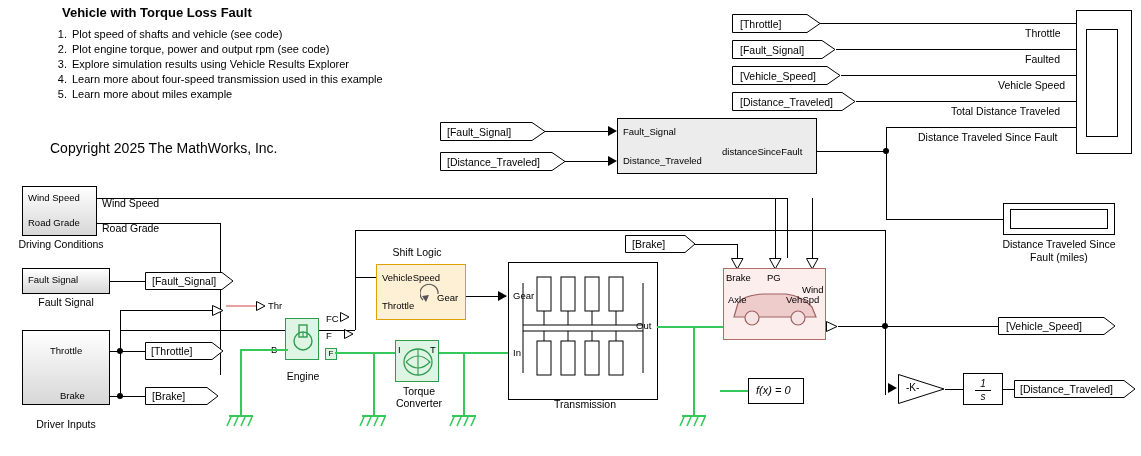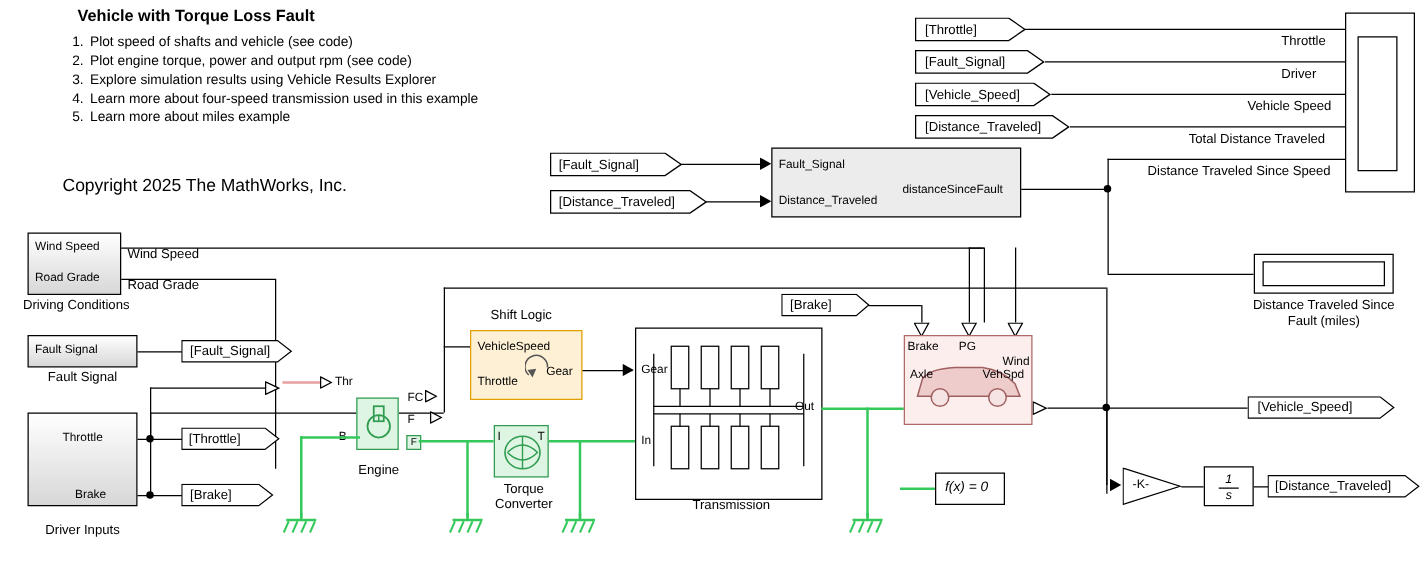--- a/index.html
+++ b/index.html
@@ -58,24 +58,24 @@
 </svg>
 <div class="abs lbl" style="left:740px;top:96px;">[Distance_Traveled]</div>
 
 <div class="ln lnh abs" style="left:820px;top:23px;width:256px;"></div>
 <div class="ln lnh abs" style="left:836px;top:49px;width:240px;"></div>
 <div class="ln lnh abs" style="left:841px;top:75px;width:235px;"></div>
 <div class="ln lnh abs" style="left:856px;top:101px;width:220px;"></div>
 <div class="ln lnh abs" style="left:886px;top:127px;width:190px;"></div>
 
 <div class="abs lbl" style="left:1025px;top:27px;">Throttle</div>
-<div class="abs lbl" style="left:1025px;top:53px;">Driver</div>
+<div class="abs lbl" style="left:1025px;top:53px;">Faulted</div>
 <div class="abs lbl" style="left:998px;top:79px;">Vehicle Speed</div>
 <div class="abs lbl" style="left:951px;top:105px;">Total Distance Traveled</div>
-<div class="abs lbl" style="left:918px;top:131px;">Distance Traveled Since Speed</div>
+<div class="abs lbl" style="left:918px;top:131px;">Distance Traveled Since Fault</div>
 
 <div class="scope abs" style="left:1076px;top:10px;width:56px;height:144px;">
   <div class="scope-in" style="left:9px;top:18px;width:32px;height:108px;background:#fff;"></div>
 </div>
 
 <svg class="abs" style="left:440px;top:122px;width:110px;height:20px;">
   <polygon points="0.5,0.5 92,0.5 105,9.5 92,18.5 0.5,18.5" fill="#fff" stroke="#000"></polygon>
 </svg>
 <div class="abs lbl" style="left:447px;top:126px;">[Fault_Signal]</div>
 

